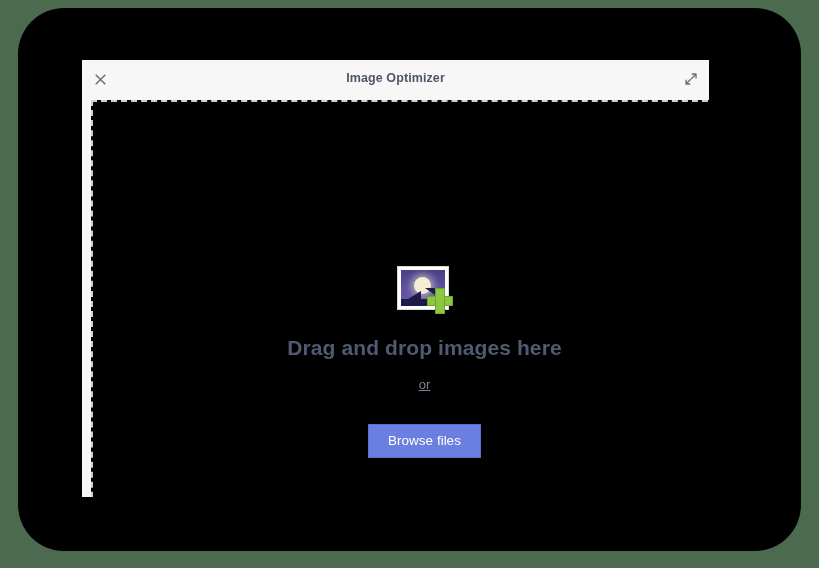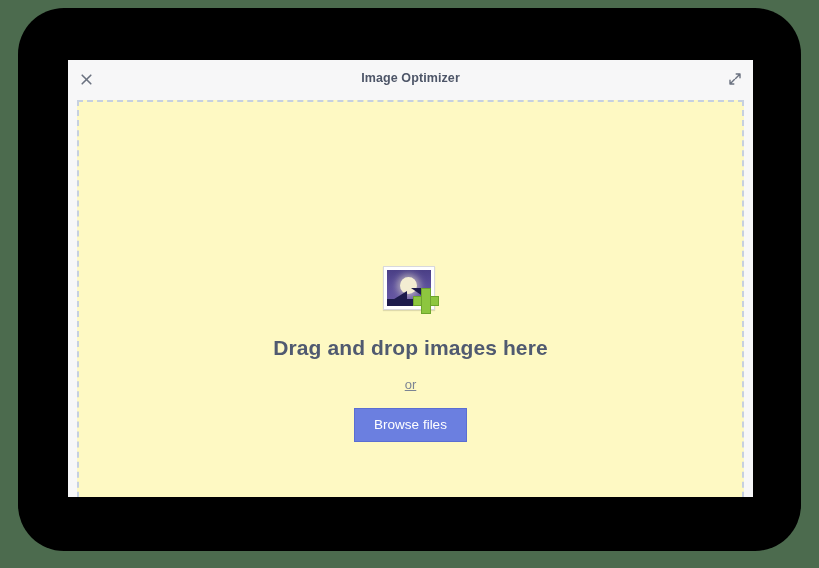--- a/index.html
+++ b/index.html
@@ -21,23 +21,23 @@
     top: 8px;
     width: 783px;
     height: 543px;
     background: #000000;
     border-radius: 46px;
   }
 
   
   #app-window {
     position: absolute;
-    left: 50px;
+    left: 64px;
     top: 52px;
-    width: 685px;
+    width: 627px;
     height: 437px;
     background: #f7f7f8;
     box-shadow: 0 1px 3px rgba(0,0,0,0.35);
     overflow: hidden;
   }
 
   
   #title-bar {
     position: relative;
     height: 38px;
@@ -72,21 +72,21 @@
 
   
   #drop-zone {
     position: absolute;
     left: 9px;
     top: 40px;
     width: 667px;
     height: 438px;
     box-sizing: border-box;
     border: 2px dashed #c6d0e0;
-    background: #fef9c3;
+    background: #000000;
     display: flex;
     flex-direction: column;
     align-items: center;
     cursor: pointer;
   }
 
   
   #add-image-icon {
     margin-top: 164px;
     width: 56px;
@@ -182,21 +182,21 @@
     color: #505a70;
     letter-spacing: 0.1px;
   }
   #drop-or {
     margin-top: 17px;
     font-size: 13px;
     color: #7b8494;
     text-decoration: underline;
   }
   #browse-files-button {
-    margin-top: 16px;
+    margin-top: 32px;
     padding: 9px 19px;
     font-size: 13.5px;
     font-family: "Liberation Sans", sans-serif;
     color: #ffffff;
     background: #6b7fe0;
     border: 1px solid #5a6ed2;
     border-radius: 0;
     cursor: pointer;
     line-height: 1;
   }

